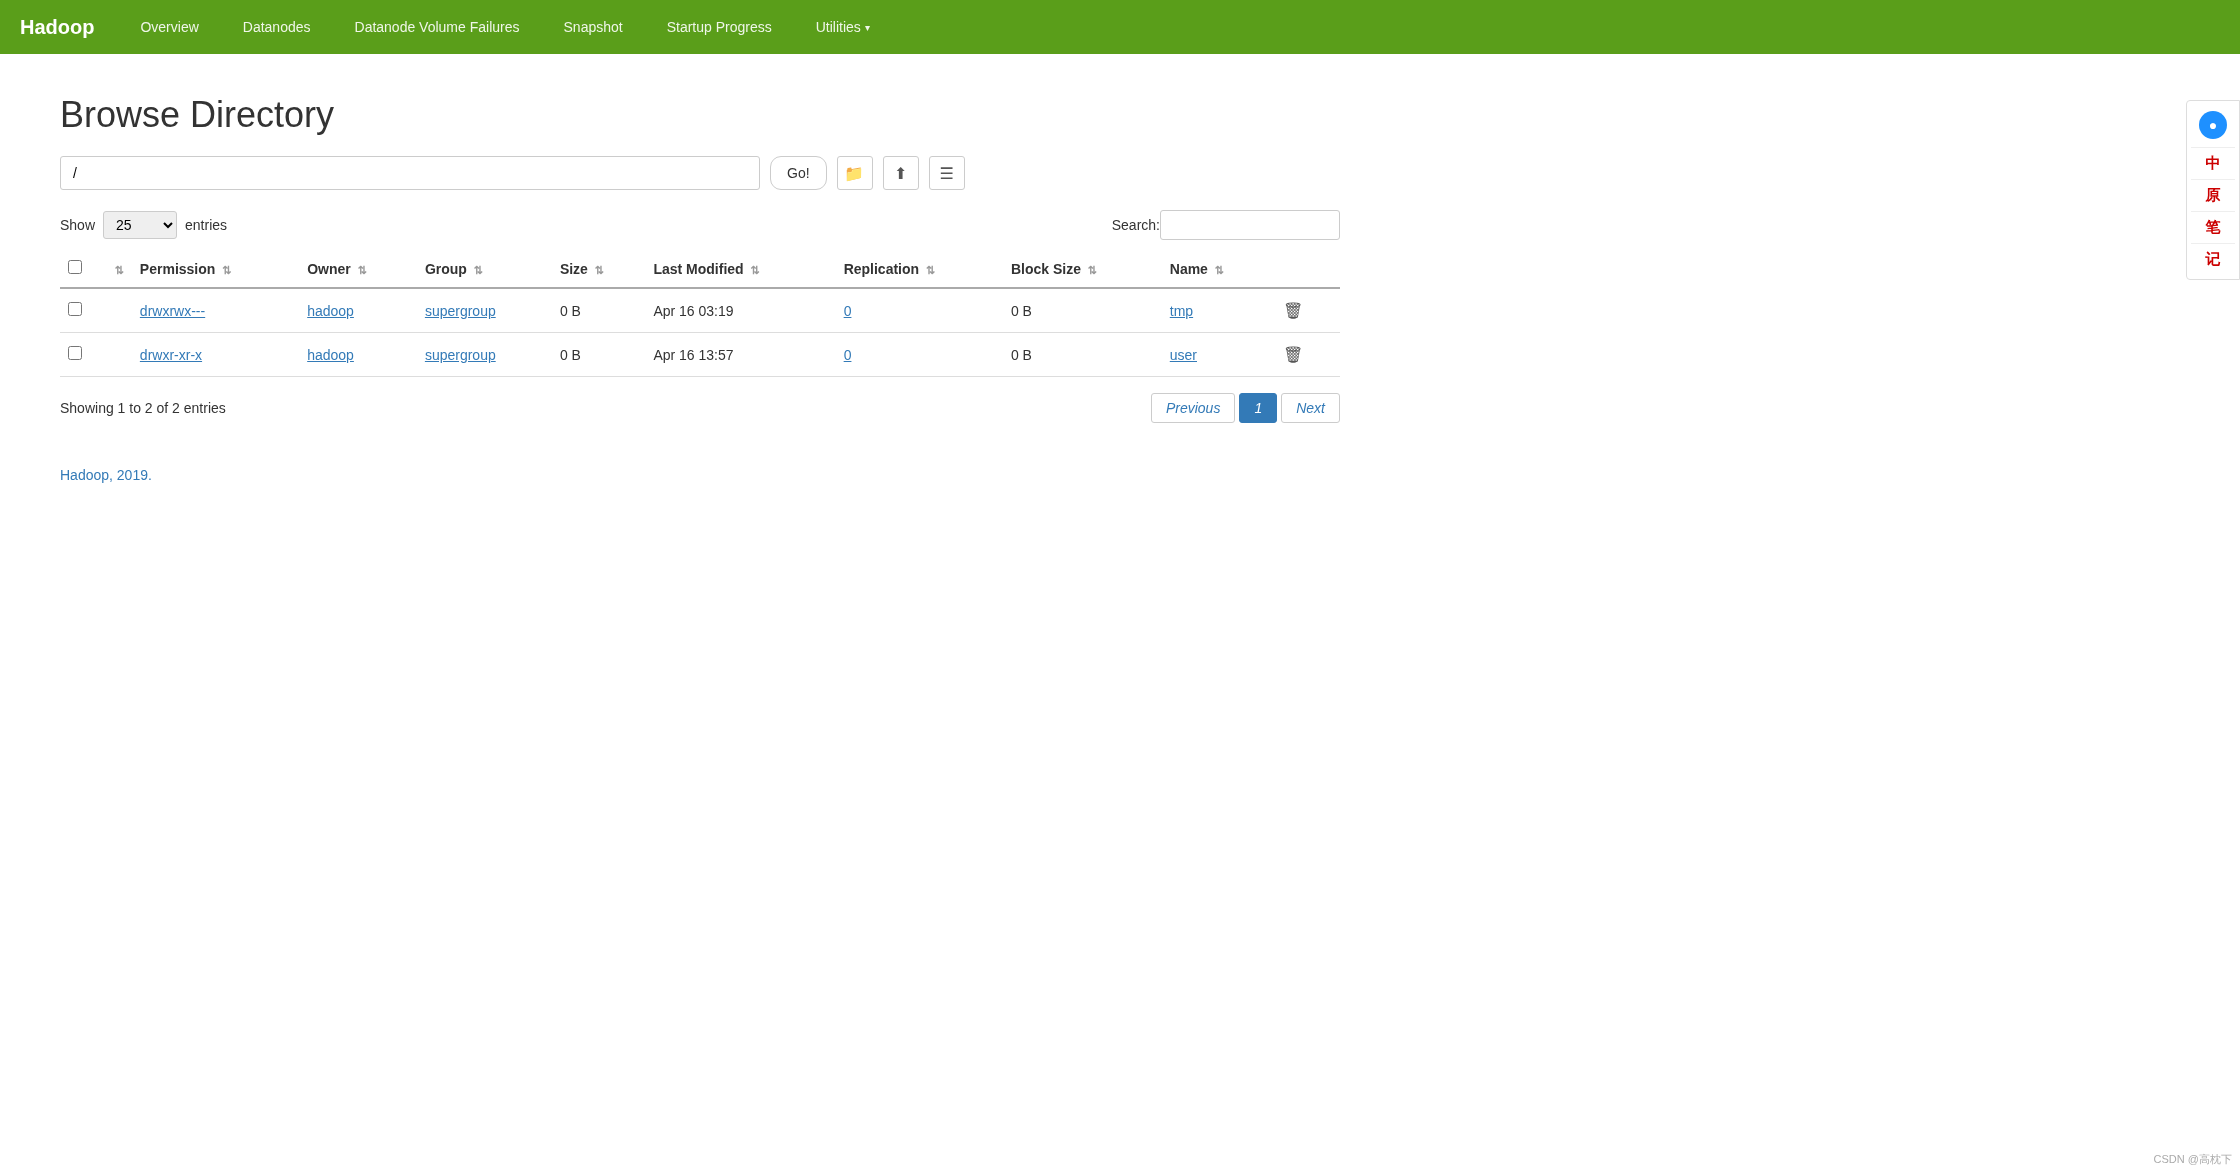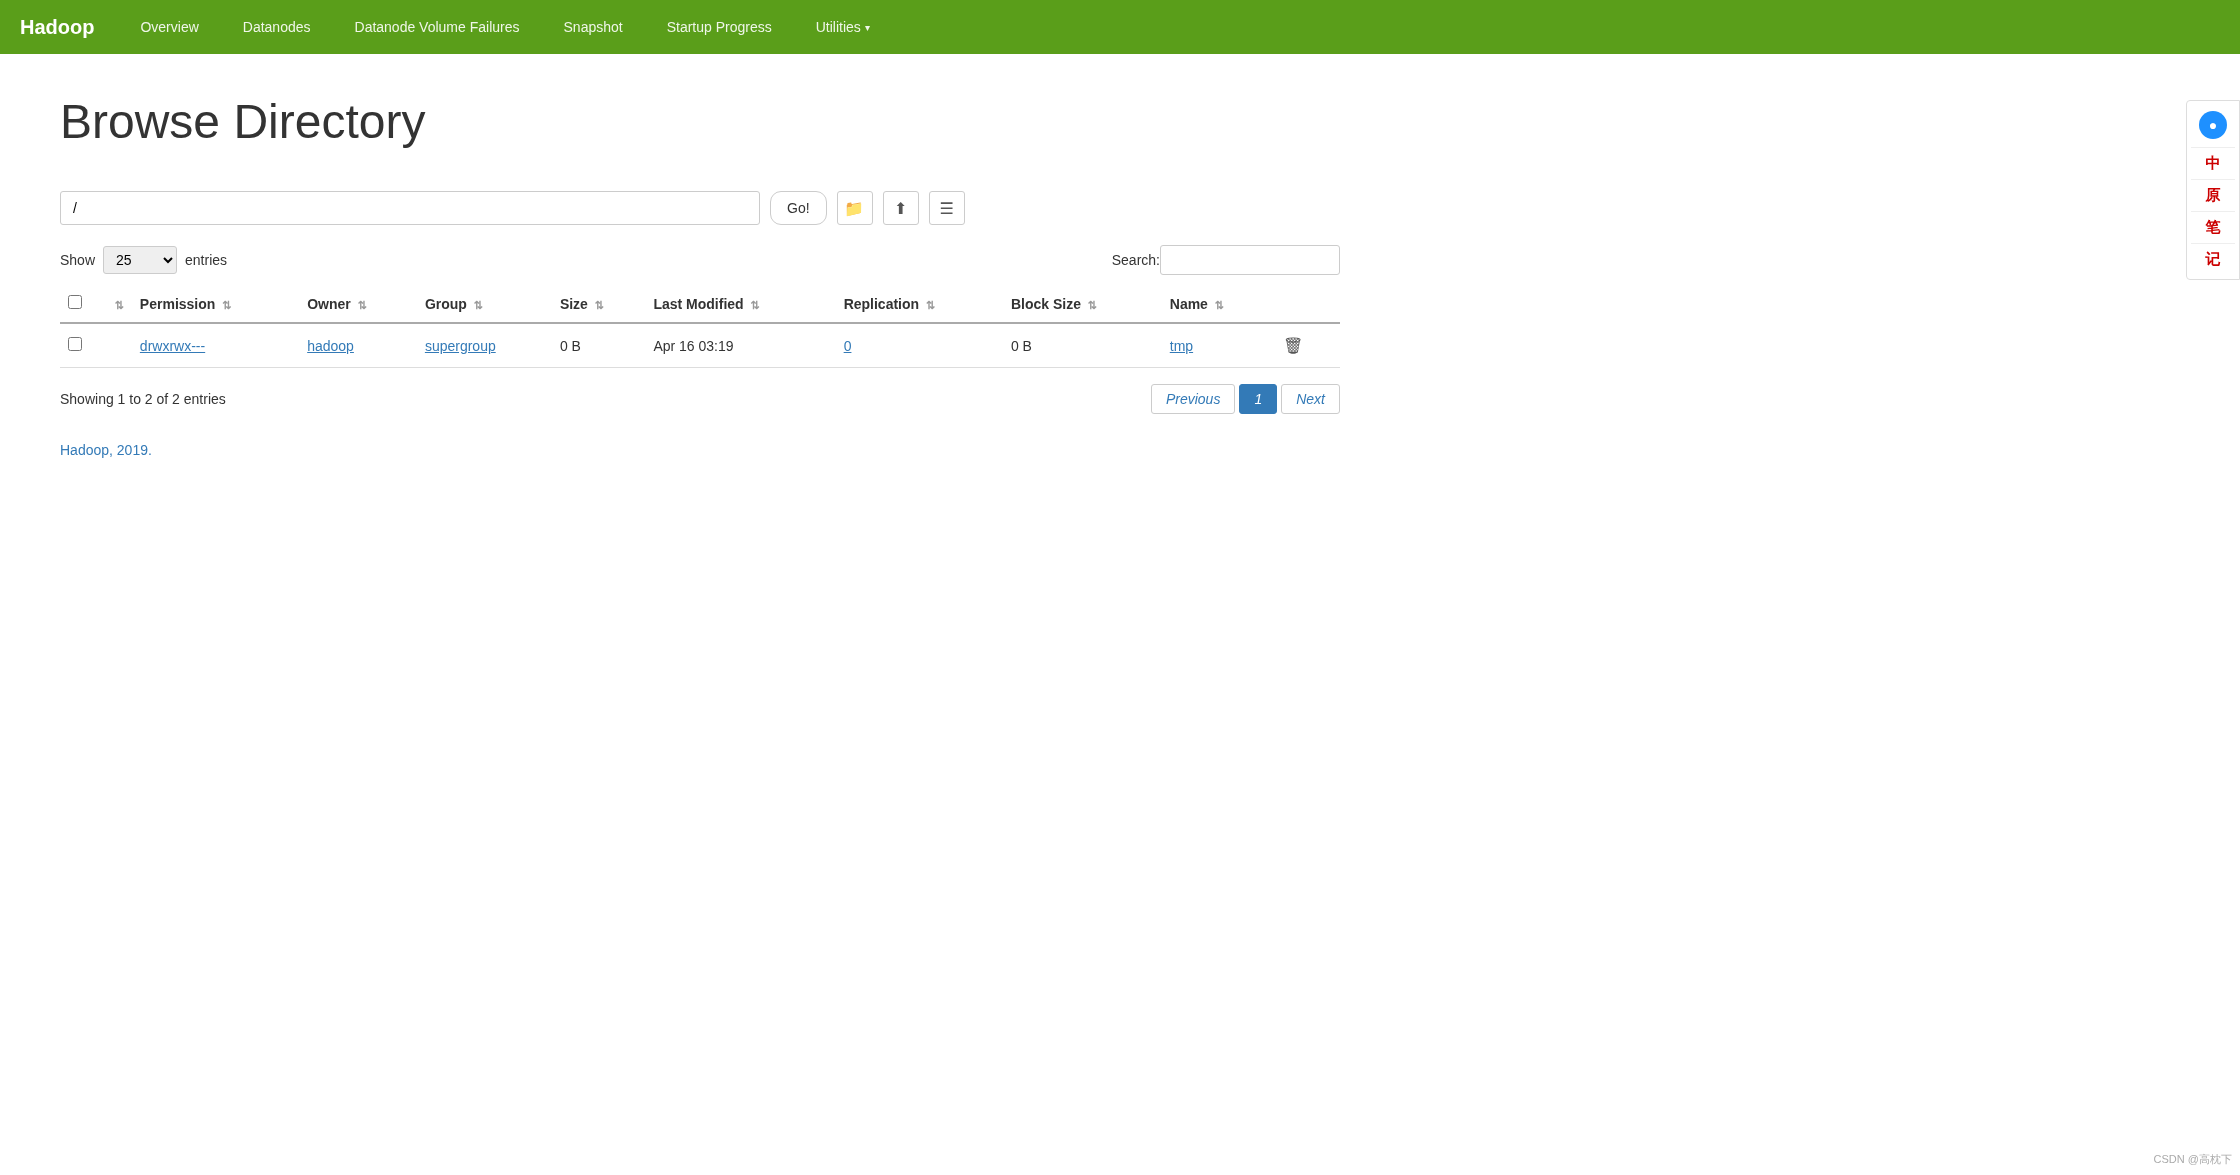--- a/index.html
+++ b/index.html
@@ -45,24 +45,24 @@
       font-size: 10px;
     }
 
     
     .main-content {
       padding: 40px 60px;
       max-width: 1400px;
     }
 
     .page-title {
-      font-size: 48px;
+      font-size: 36px;
       font-weight: 300;
       color: #333;
-      margin-bottom: 42px;
+      margin-bottom: 20px;
     }
 
     
     .path-row {
       display: flex;
       align-items: center;
       gap: 10px;
       margin-bottom: 20px;
     }
     .path-input {
@@ -217,21 +217,21 @@
       font-style: italic;
     }
     .page-btn.active {
       background: #337ab7;
       color: #fff;
       border-color: #337ab7;
     }
 
     
     .footer {
-      margin-top: 28px;
+      margin-top: 44px;
       color: #337ab7;
       font-size: 14px;
     }
 
     
     .csdn-sidebar {
       position: fixed;
       right: 0;
       top: 100px;
       display: flex;
@@ -411,20 +411,47 @@
         </td>
         <td>0 B</td>
         <td>
           <a href="#">tmp</a>
         </td>
         <td>
           <button class="delete-icon" title="Delete">🗑</button>
         </td>
       </tr>
 
+      <tr>
+        <td>
+          <input type="checkbox" style="">
+        </td>
+        <td></td>
+        <td>
+          <a href="#" class="permission-link">drwxr-xr-x</a>
+        </td>
+        <td>
+          <a href="#">hadoop</a>
+        </td>
+        <td>
+          <a href="#">supergroup</a>
+        </td>
+        <td>0 B</td>
+        <td>Apr 16 13:57</td>
+        <td>
+          <a href="#" class="replication-link">0</a>
+        </td>
+        <td>0 B</td>
+        <td>
+          <a href="#">user</a>
+        </td>
+        <td>
+          <button class="delete-icon" title="Delete">🗑</button>
+        </td>
+      </tr>
     </tbody>
   </table>
 
   <div class="pagination-row">
     <span class="showing-text">Showing 1 to 2 of 2 entries</span>
     <div class="pagination">
       <button class="page-btn">Previous</button>
       <button class="page-btn active">1</button>
       <button class="page-btn">Next</button>
     </div>

